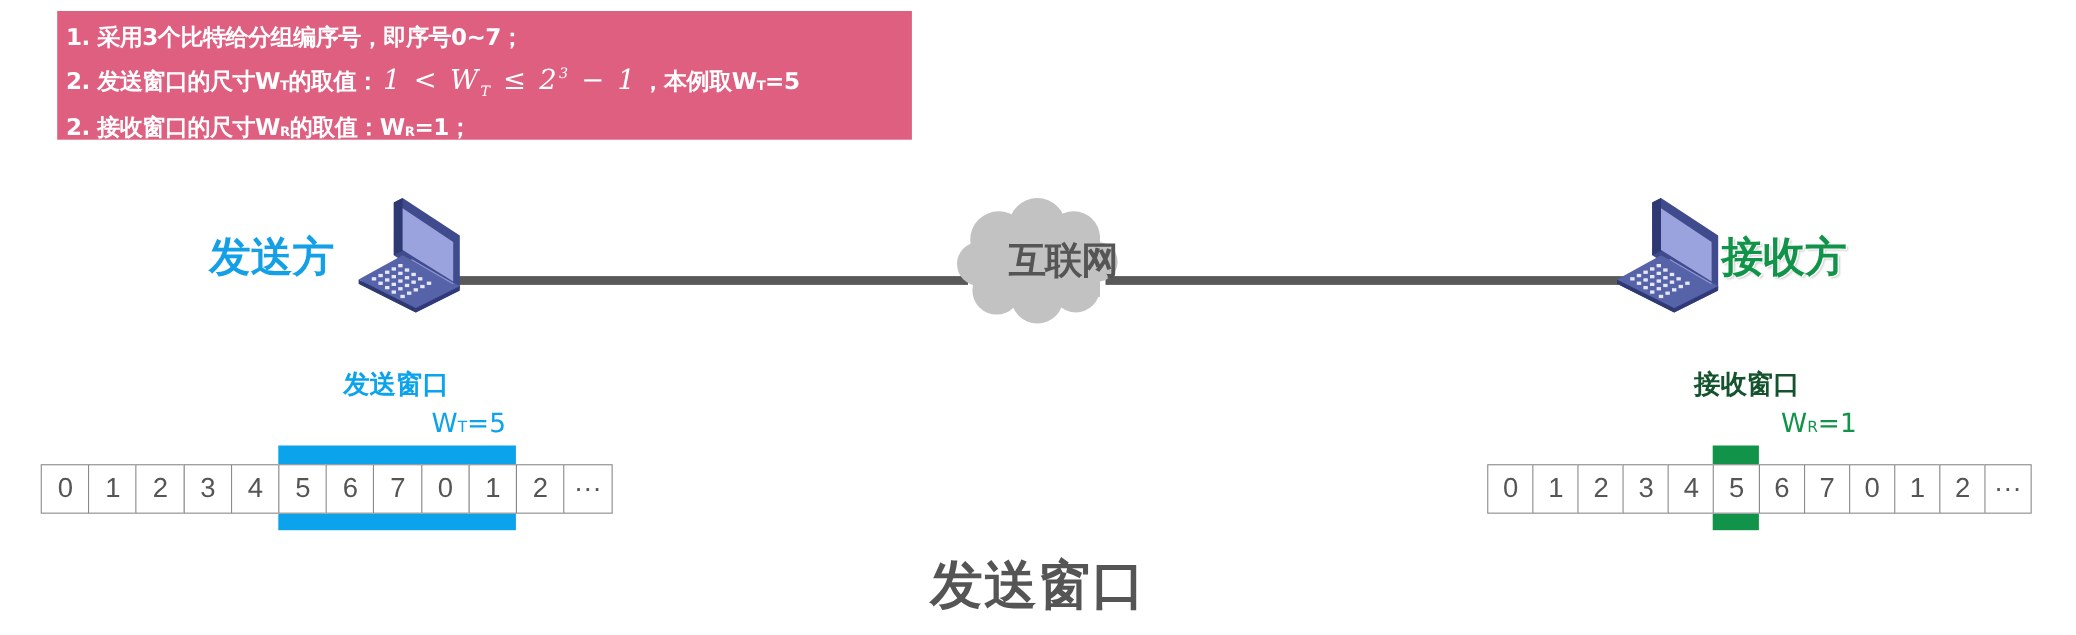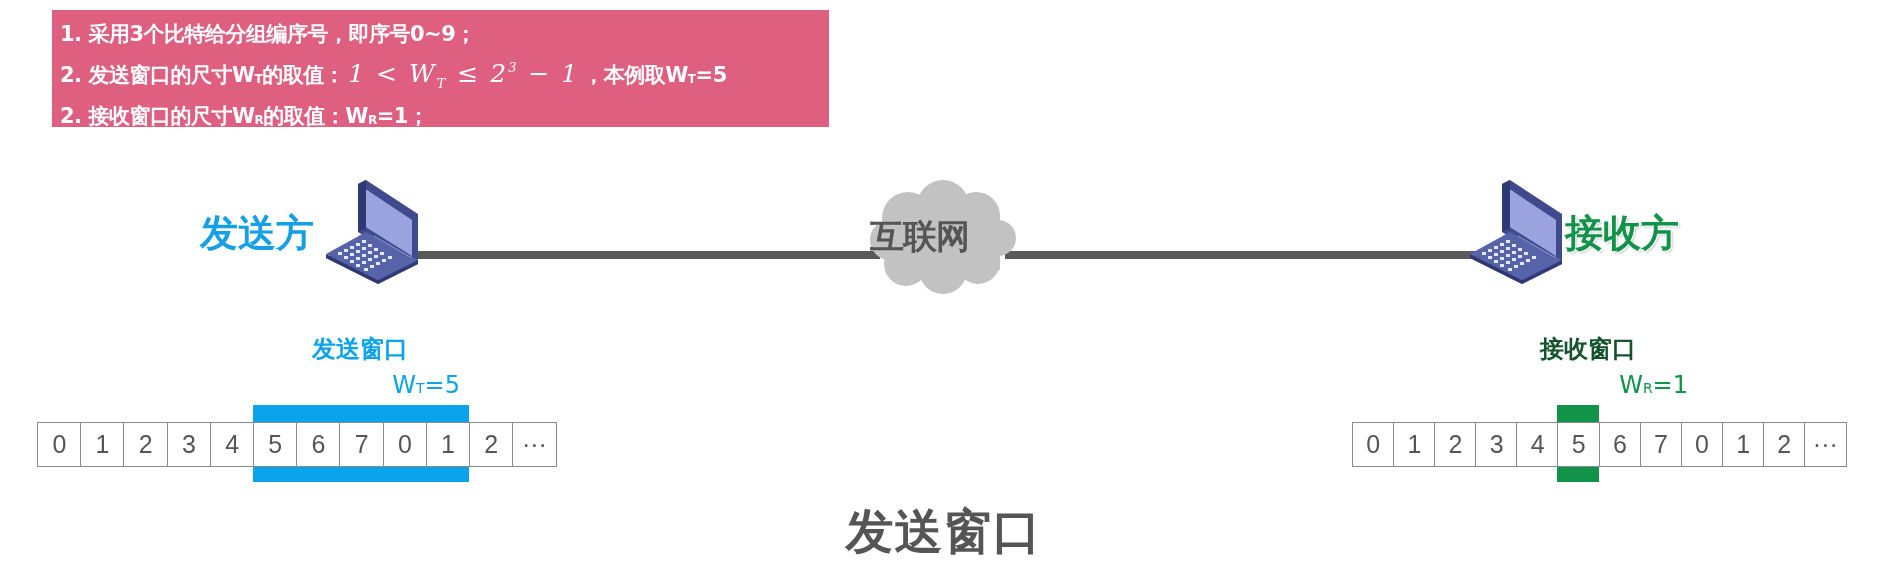--- a/index.html
+++ b/index.html
@@ -25,28 +25,28 @@
     font-style: italic; font-weight: normal; font-size: 25px;
     letter-spacing: 2px; margin: 0 4px; text-align: right;
   }
   .formula sub { font-size: 13px; vertical-align: -6px; }
   .formula sup { font-size: 13px; vertical-align: 10px; }
   .small-sub { font-size: 12px; vertical-align: -1px; }
 
   
   .link-line { height: 8px; background: #595959; top: 251px; }
   .party-label { font-weight: bold; font-size: 38px; line-height: 44px; white-space: nowrap; }
-  .sender-label { left: 200px; top: 211px; color: #14A0E6; text-align: right; }
+  .sender-label { left: 190px; top: 211px; color: #14A0E6; text-align: right; }
   .receiver-label { left: 1565px; top: 211px; color: #12934A;
     text-shadow: 1px 1px 0 #fff, -1px -1px 0 #fff, 2px 2px 2px #ccc; }
 
   .laptop { width: 95px; height: 105px; }
   .cloud { left: 868px; top: 178px; width: 150px; height: 118px; }
   .cloud-text {
-    left: 870px; top: 214px; width: 146px; text-align: left;
+    left: 870px; top: 214px; width: 146px; text-align: right;
     font-weight: bold; font-size: 34px; color: #555555; letter-spacing: -1px;
   }
 
   
   .win-label { font-weight: bold; font-size: 24px; line-height: 30px; text-align: center; white-space: nowrap; }
   .win-value { font-weight: normal; font-size: 24px; line-height: 30px; text-align: right; white-space: nowrap; }
   .win-value .sub { font-size: 14px; }
 
   .band { top: 405px; height: 77px; }
   .seq-row { display: flex; top: 422px; height: 45px; }
@@ -62,21 +62,21 @@
   .scenario-title {
     left: 0; width: 1887px; top: 500px; text-align: center;
     font-weight: bold; font-size: 48px; color: #555555; letter-spacing: 1px;
   }
 </style>
 </head>
 <body>
 
 <div class="abs info-box">
   <div class="info-line">
-    <span>1. 采用3个比特给分组编序号，即序号0~9；</span>
+    <span>1. 采用3个比特给分组编序号，即序号0~7；</span>
   </div>
   <div class="info-line">
     <span>2. 发送窗口的尺寸W</span><span class="small-sub">T</span><span>的取值：</span><span class="formula"><span>1 &lt; W</span><sub>T</sub><span> ≤ 2</span><sup>3</sup><span> − 1</span></span><span>，本例取W</span><span class="small-sub">T</span><span>=5</span>
   </div>
   <div class="info-line">
     <span>2. 接收窗口的尺寸W</span><span class="small-sub">R</span><span>的取值：W</span><span class="small-sub">R</span><span>=1；</span>
   </div>
 </div>
 
 <div class="abs link-line" style="left:410px; width:470px;"></div>

